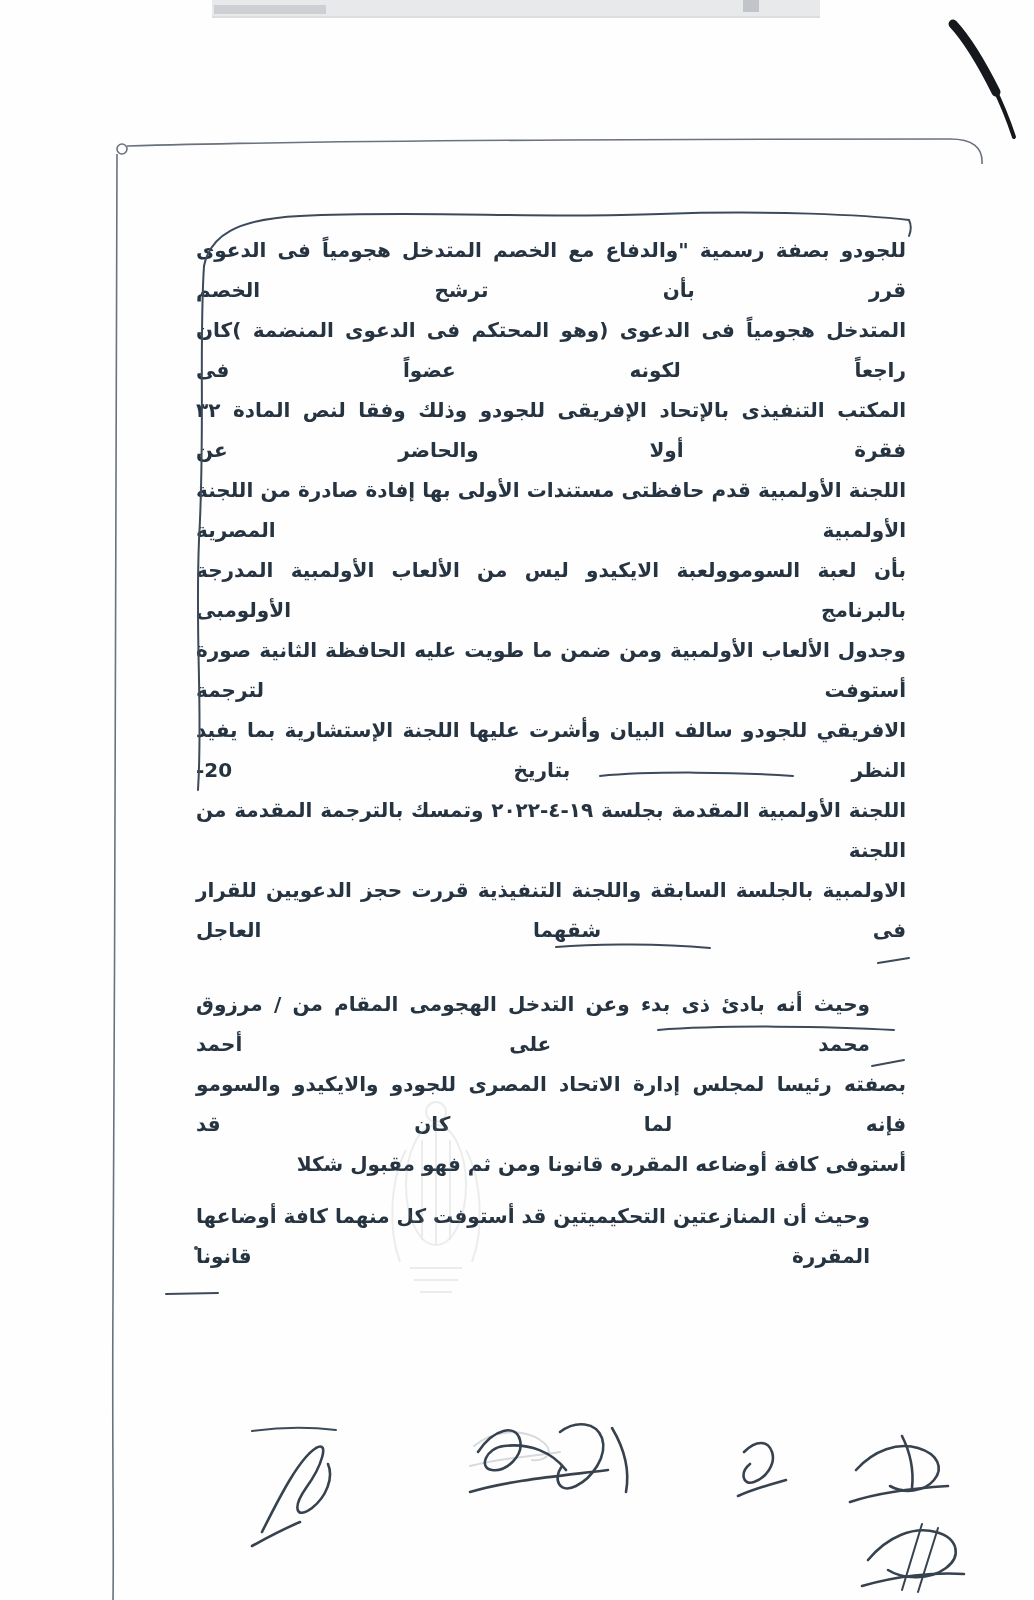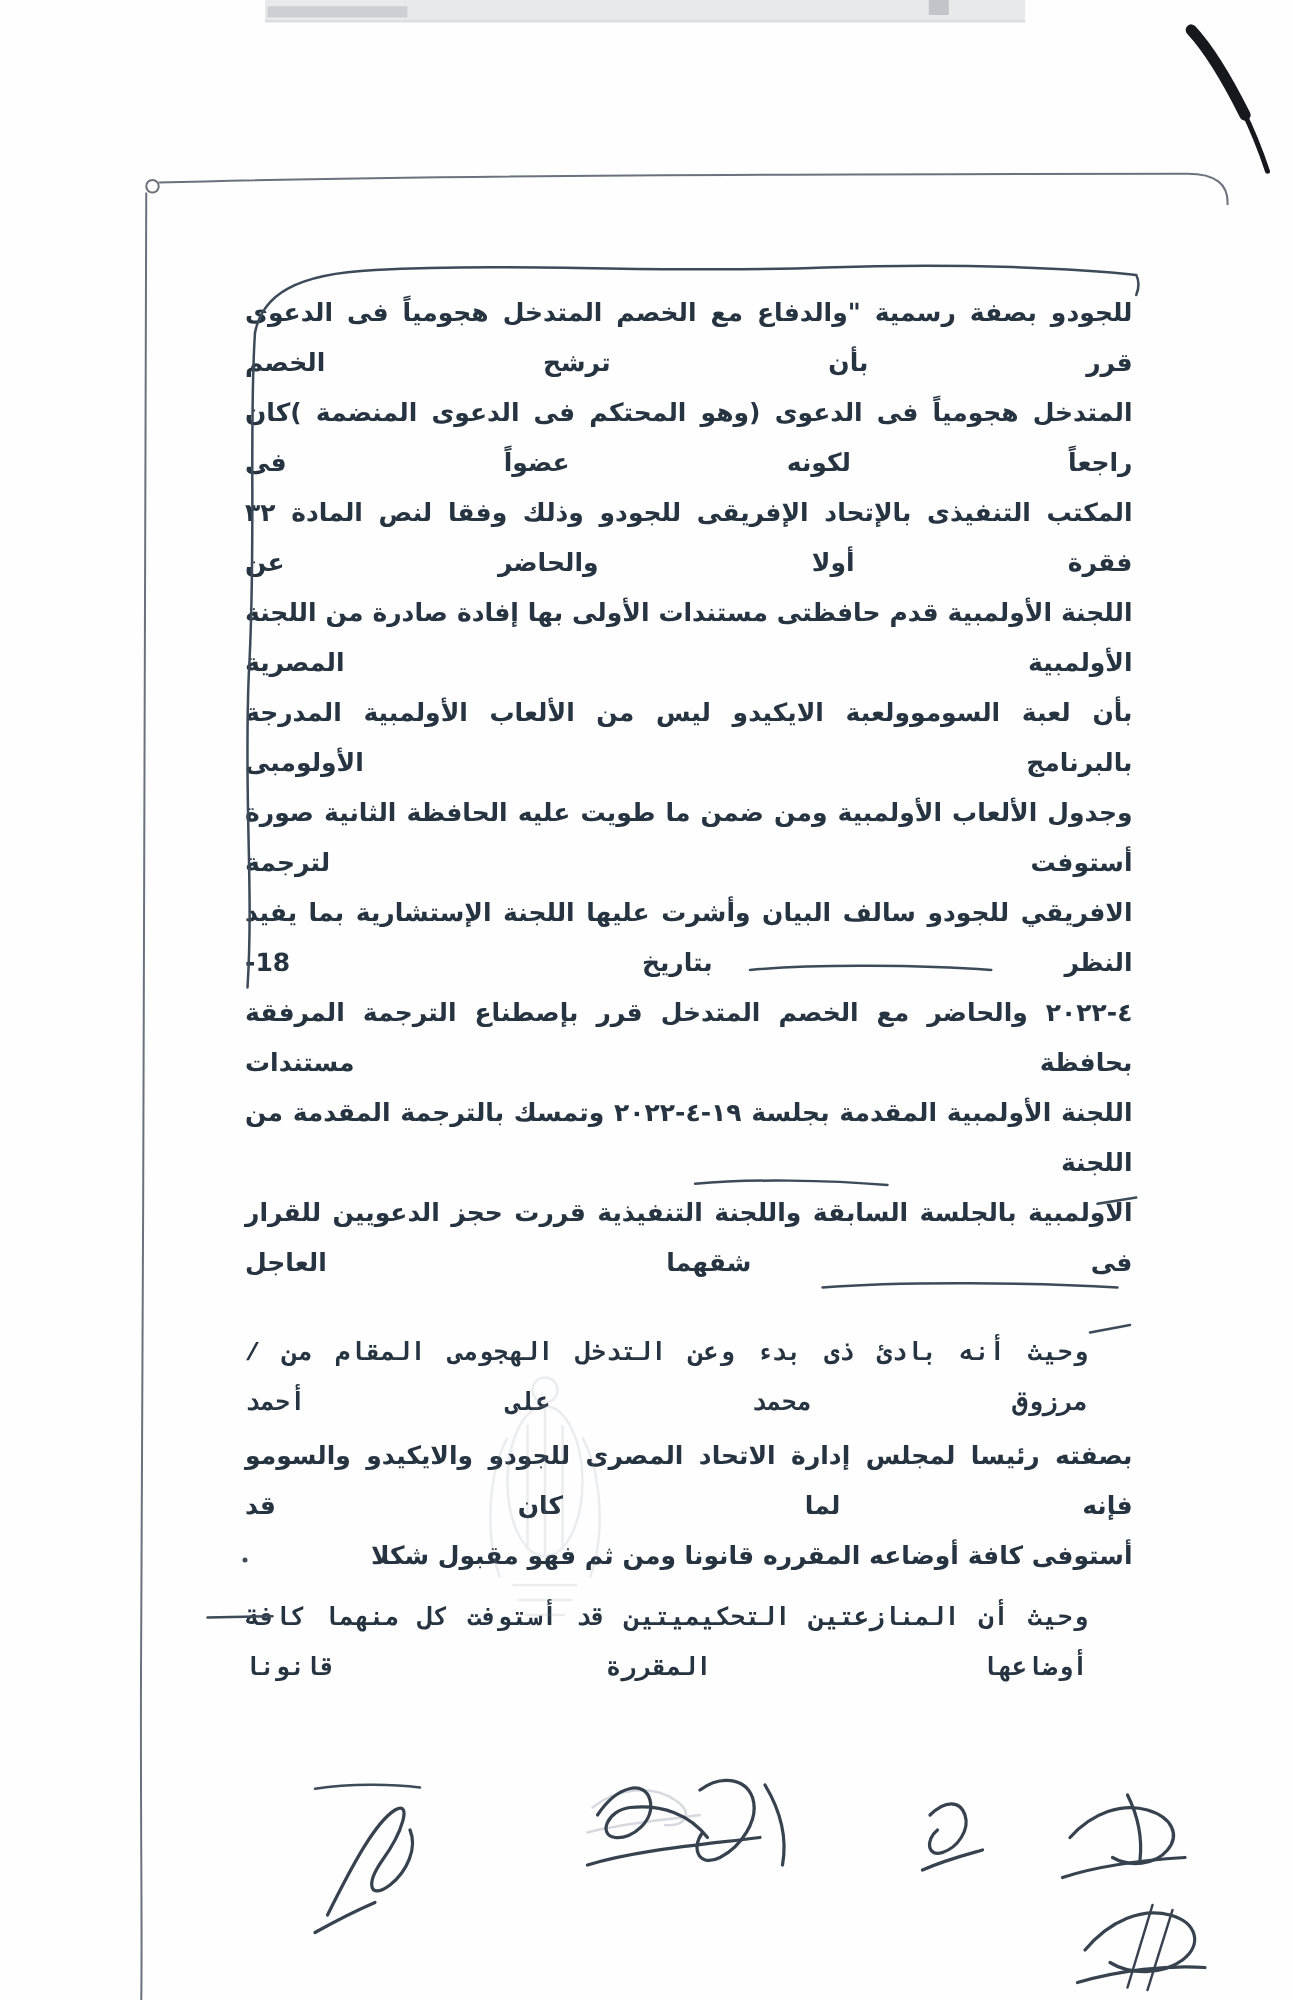--- a/index.html
+++ b/index.html
@@ -23,43 +23,42 @@
     line-height: 40px;
     letter-spacing: 0;
   }
   .para { margin: 0; }
   .para.p2 { margin-top: 34px; }
   .para.p3 { margin-top: 12px; }
   .line {
     text-align: justify;
     text-align-last: justify;
   }
-  .line.first { padding-right: 36px; font-family: Liberation Mono, monospace; }
+  .line.first { padding-right: 36px; }
   .line.last { text-align-last: right; }
   .overlay {
     position: absolute; inset: 0;
     pointer-events: none;
   }
 </style>
 </head>
 <body>
 
 <div class="page">
 
   <div class="textblock">
 
     <div class="para p1">
       <div class="line">للجودو بصفة رسمية "والدفاع مع الخصم المتدخل هجومياً فى الدعوى قرر بأن ترشح الخصم</div>
       <div class="line">المتدخل هجومياً فى الدعوى (وهو المحتكم فى الدعوى المنضمة )كان راجعاً لكونه عضواً فى</div>
       <div class="line">المكتب التنفيذى بالإتحاد الإفريقى للجودو وذلك وفقا لنص المادة ٣٢ فقرة أولا والحاضر عن</div>
       <div class="line">اللجنة الأولمبية قدم حافظتى مستندات الأولى بها إفادة صادرة من اللجنة الأولمبية المصرية</div>
       <div class="line">بأن لعبة السوموولعبة الايكيدو ليس من الألعاب الأولمبية المدرجة بالبرنامج الأولومبى</div>
       <div class="line">وجدول الألعاب الأولمبية ومن ضمن ما طويت عليه الحافظة الثانية صورة أستوفت لترجمة</div>
-      <div class="line">الافريقي للجودو سالف البيان وأشرت عليها اللجنة الإستشارية بما يفيد النظر بتاريخ 18-</div>
-      <div class="line">٤-٢٠٢٢ والحاضر مع الخصم المتدخل قرر بإصطناع الترجمة المرفقة بحافظة مستندات</div>
+      <div class="line">الافريقي للجودو سالف البيان وأشرت عليها اللجنة الإستشارية بما يفيد النظر بتاريخ 20-</div>
       <div class="line">اللجنة الأولمبية المقدمة بجلسة ١٩-٤-٢٠٢٢ وتمسك بالترجمة المقدمة من اللجنة</div>
       <div class="line">الاولمبية بالجلسة السابقة واللجنة التنفيذية قررت حجز الدعويين للقرار فى شقهما العاجل</div>
     </div>
 
     <div class="para p2">
       <div class="line first">وحيث أنه بادئ ذى بدء وعن التدخل الهجومى المقام من / مرزوق محمد على أحمد</div>
       <div class="line">بصفته رئيسا لمجلس إدارة الاتحاد المصرى للجودو والايكيدو والسومو فإنه لما كان قد</div>
       <div class="line last">أستوفى كافة أوضاعه المقرره قانونا ومن ثم فهو مقبول شكلا</div>
     </div>
 

